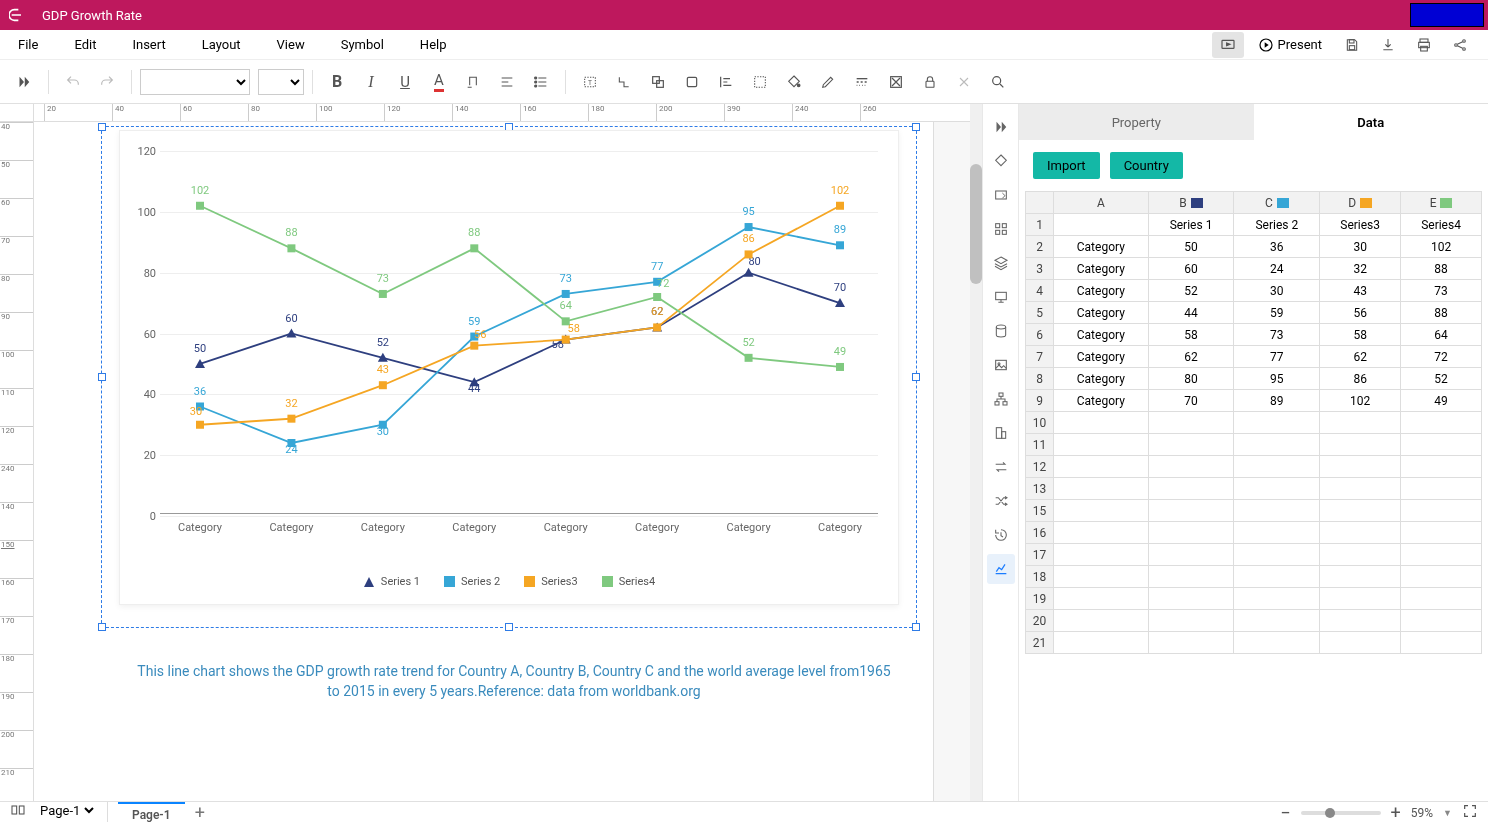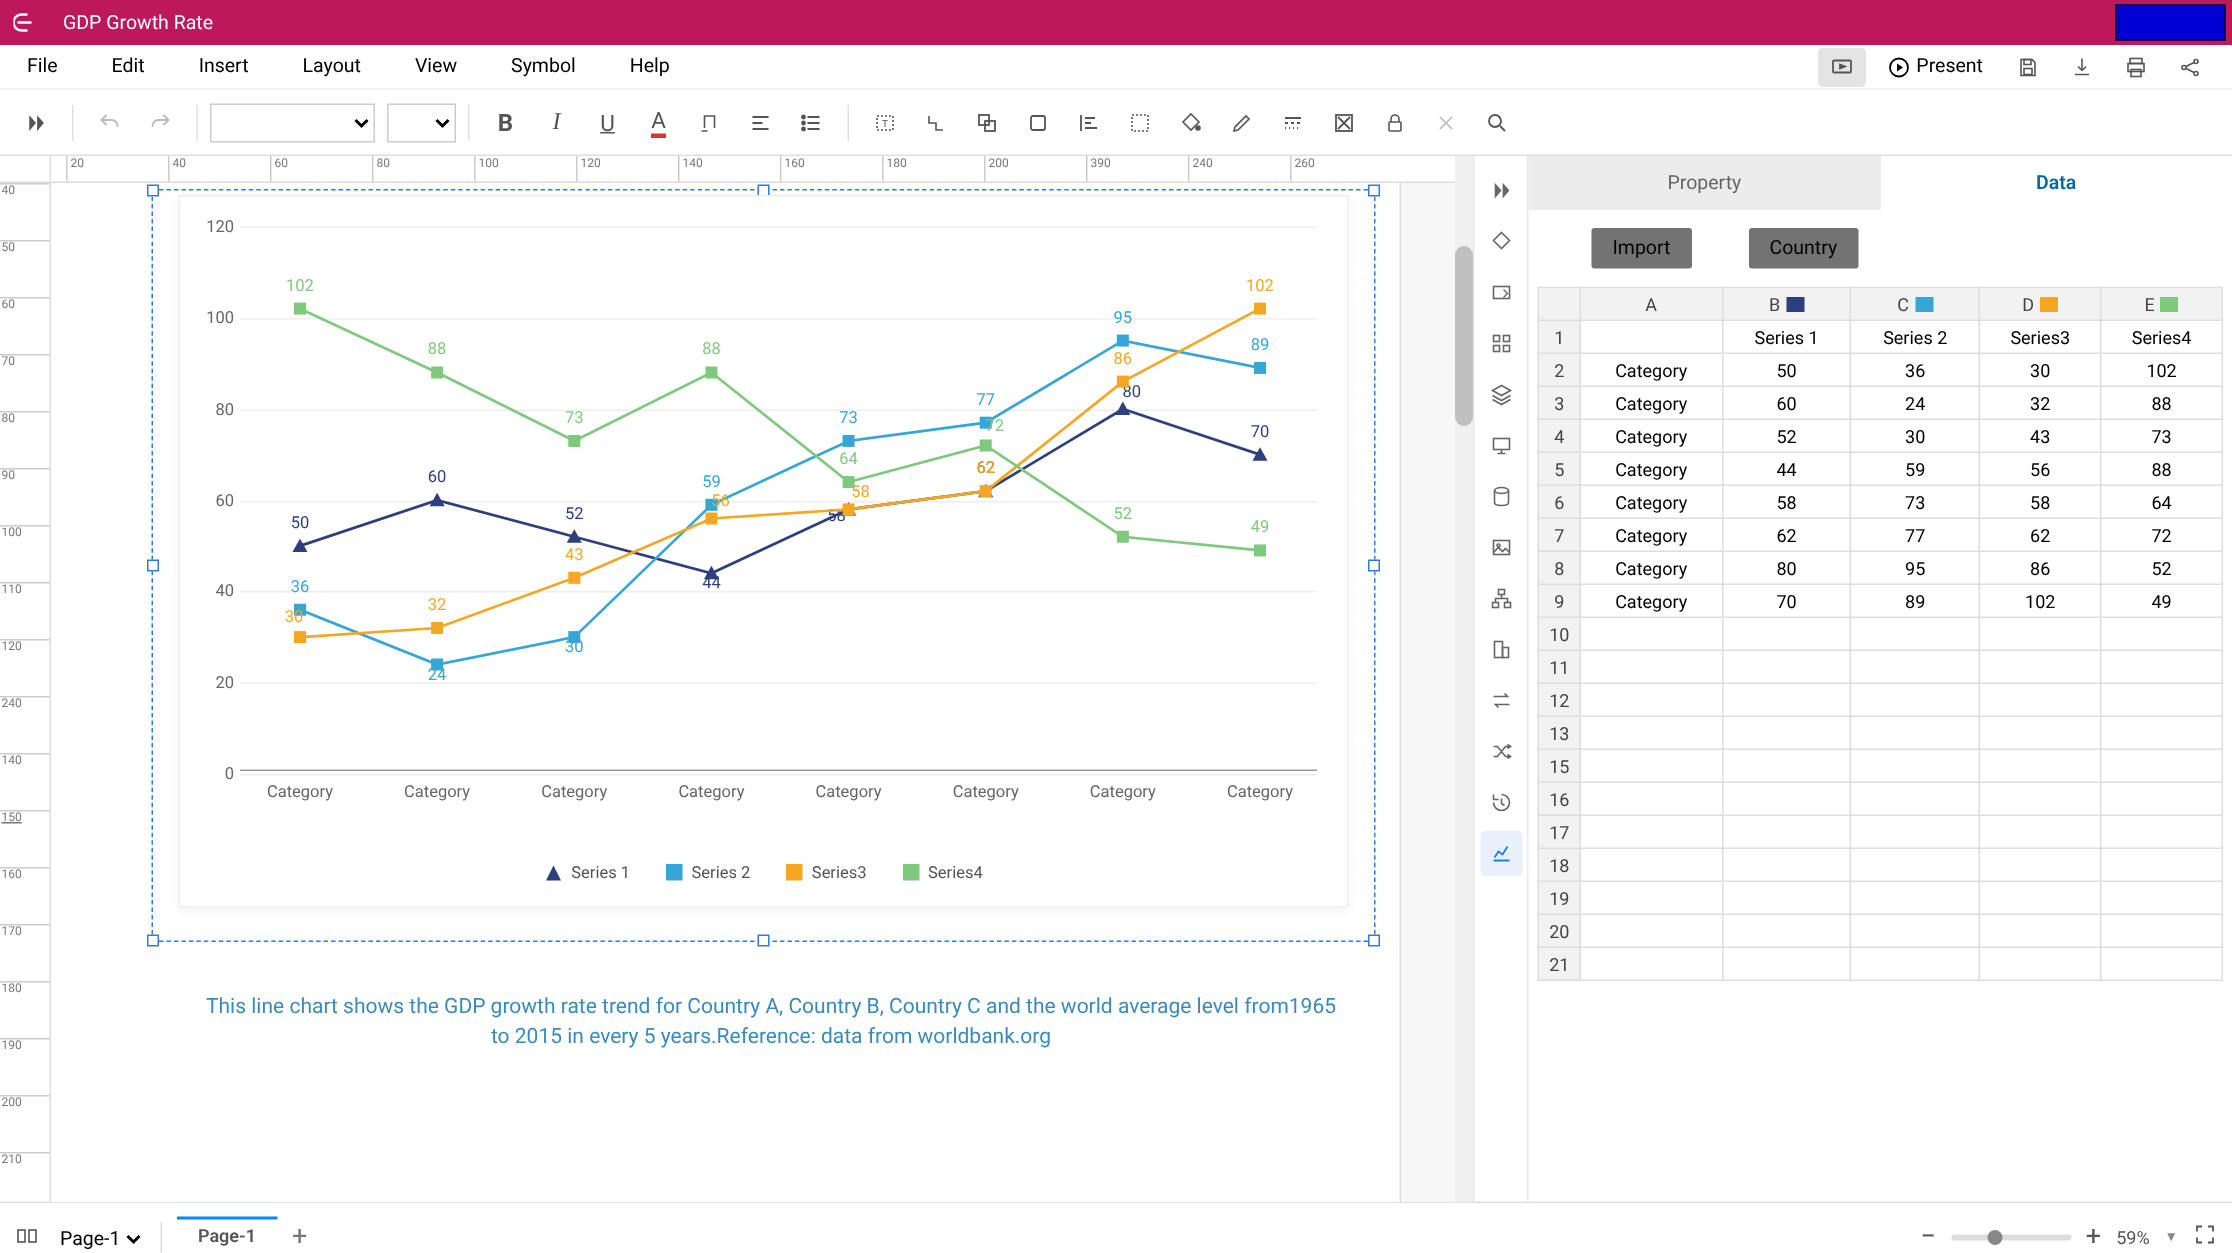--- a/index.html
+++ b/index.html
@@ -54,33 +54,33 @@
   .legend .lg { display:flex; align-items:center; gap:6px;}
   .sw { width:11px; height:11px; display:inline-block;}
   .caption { position:absolute; left:100px; top:540px; width:760px; text-align:center; font-size:14px; color:#3a8bbd; line-height:1.4;}
 
   .right-strip { width:36px; background:#fff; border-left:1px solid #e8e8e8; display:flex; flex-direction:column; align-items:center; padding-top:8px; gap:4px;}
   .right-strip .sbtn { width:28px; height:30px; display:flex; align-items:center; justify-content:center; color:#666; cursor:pointer; border-radius:3px;}
   .right-strip .sbtn.active { background:#e8f1fb; color:#1a7cff;}
 
   .panel { width:470px; background:#fff; border-left:1px solid #e8e8e8; display:flex; flex-direction:column; }
   .panel .tabs { display:flex; height:36px; }
-  .panel .tabs .tab { flex:1; display:flex; align-items:center; justify-content:center; font-size:13px; cursor:pointer; color:#0369a1;}
+  .panel .tabs .tab { flex:1; display:flex; align-items:center; justify-content:center; font-size:13px; cursor:pointer; color:#000000;}
   .panel .tabs .tab.inactive { background:#ececec; color:#666;}
   .panel .tabs .tab.active { font-weight:600; }
   .panel .btns { display:flex; gap:10px; padding:12px 14px;}
-  .panel .btns button { background:#737373; border:none; padding:6px 14px; font-size:13px; border-radius:2px; cursor:pointer;margin-left:28px;}
+  .panel .btns button { background:#14b8a6; border:none; padding:6px 14px; font-size:13px; border-radius:2px; cursor:pointer;}
   .ssheet { flex:1; overflow:auto; padding:0 6px;}
   table.grid { border-collapse:collapse; width:100%; font-size:12px;}
   table.grid th, table.grid td { border:1px solid #ddd; height:22px; text-align:center; padding:0 4px;}
   table.grid th { background:#f2f2f2; font-weight:normal; color:#444;}
   table.grid .rowhdr { background:#f2f2f2; width:28px;}
   table.grid .colhdr .swatch { width:12px; height:10px; display:inline-block; margin-left:4px; vertical-align:middle;}
 
-  .statusbar { position:absolute; bottom:0; left:0; right:0; height:34px; border-top:1px solid #e0e0e0; background:#fff; display:flex; align-items:flex-end; font-size:12px; color:#555; padding:0 10px; gap:10px;}
+  .statusbar { position:absolute; bottom:0; left:0; right:0; height:34px; border-top:1px solid #e0e0e0; background:#fff; display:flex; align-items:flex-start; font-size:12px; color:#555; padding:0 10px; gap:10px;}
   .statusbar .pgselect { border:none; font-size:13px; background:transparent;}
   .statusbar .pgtab { padding:4px 14px; border-top:2px solid #0a84ff; font-weight:600;}
   .statusbar .add { font-size:18px; color:#777; cursor:pointer;}
   .statusbar .spacer { flex:1;}
   .statusbar .zoom { display:flex; align-items:center; gap:10px;}
   .slider { width:80px; height:4px; background:#ddd; position:relative; border-radius:2px;}
   .slider .knob { position:absolute; width:10px;height:10px;background:#888;border-radius:50%; top:-3px; left:24px;}
 
   svg.ic { width:16px; height:16px; }
   svg.ic18 { width:18px; height:18px; }

